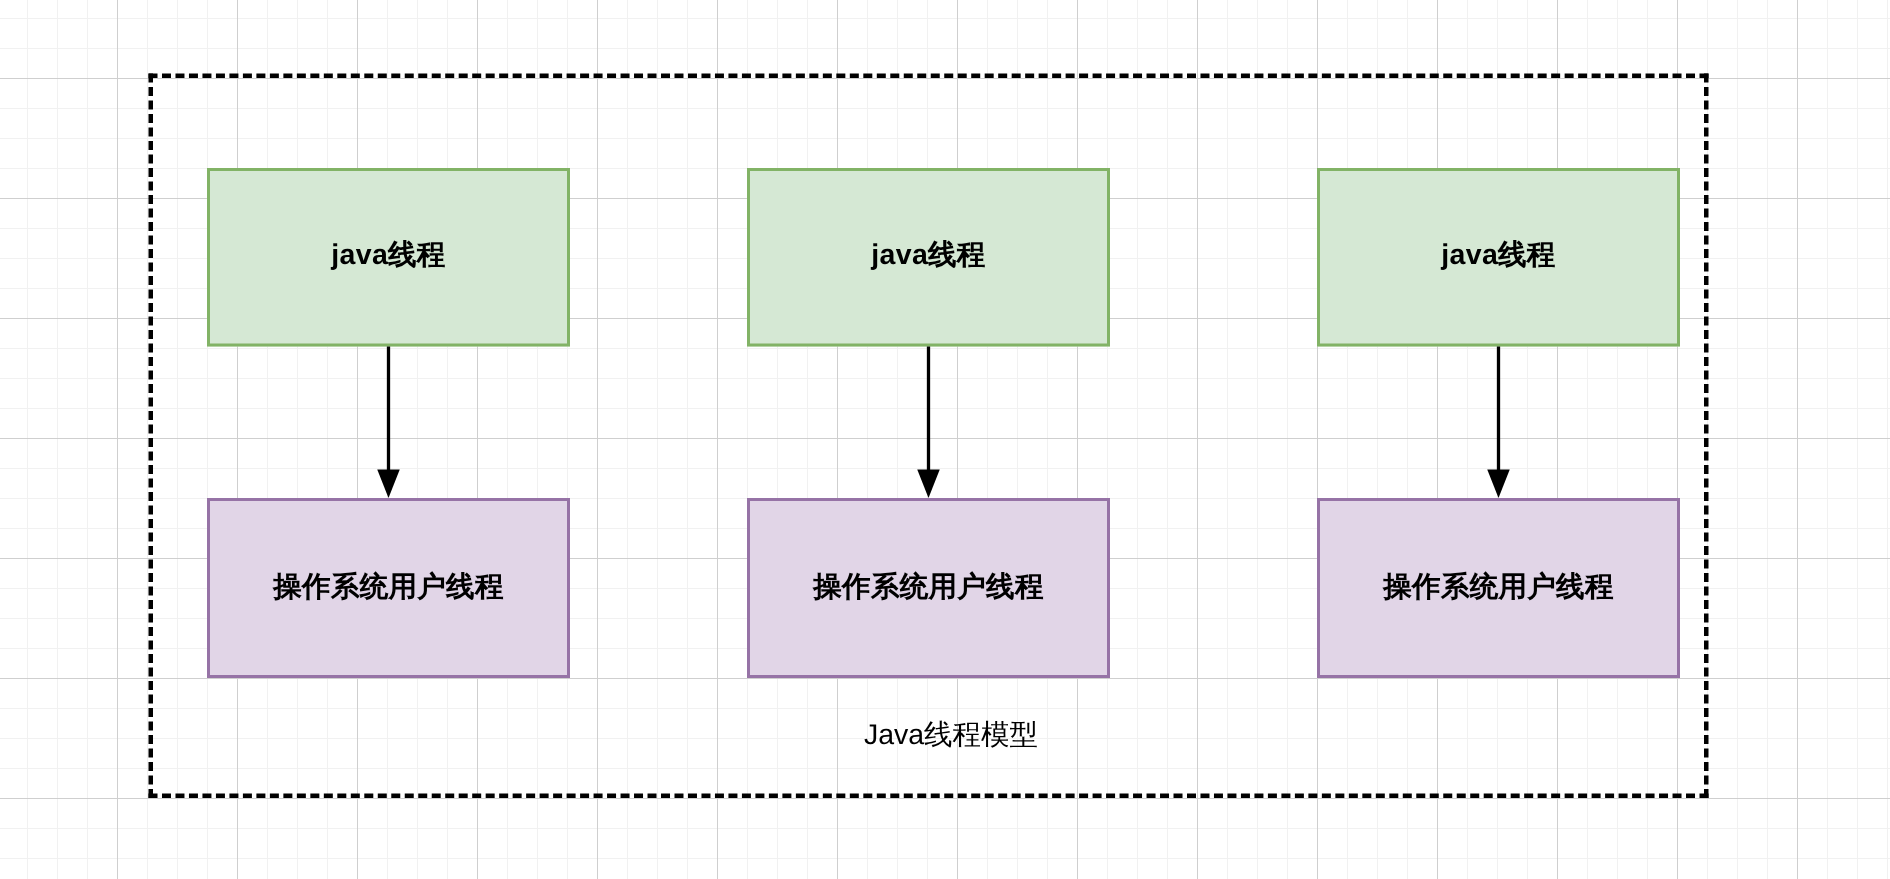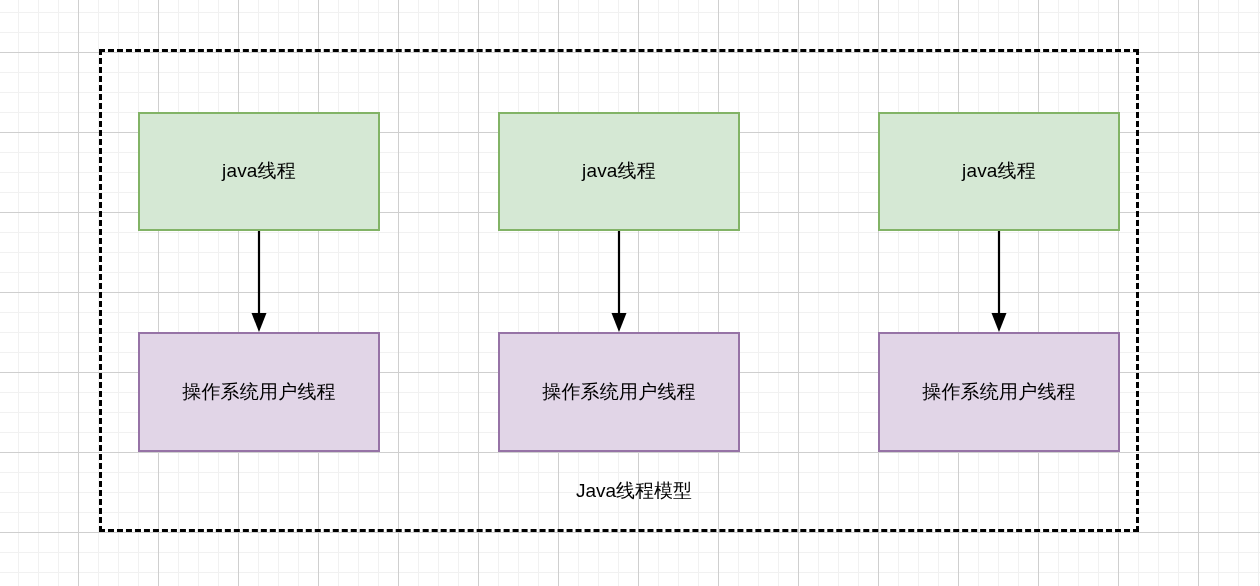--- a/index.html
+++ b/index.html
@@ -58,20 +58,21 @@
     align-items: center;
     justify-content: center;
     border-width: 2px;
     border-style: solid;
     color: #000000;
     font-size: 19px;
     line-height: 1.2;
     letter-spacing: 0.2px;
     white-space: nowrap;
     user-select: none;
+    font-weight: bold;
   }
   .node.green {
     background: #d5e8d4;
     border-color: #82b366;
   }
   .node.purple {
     background: #e1d5e7;
     border-color: #9673a6;
     align-items: center;
   }

